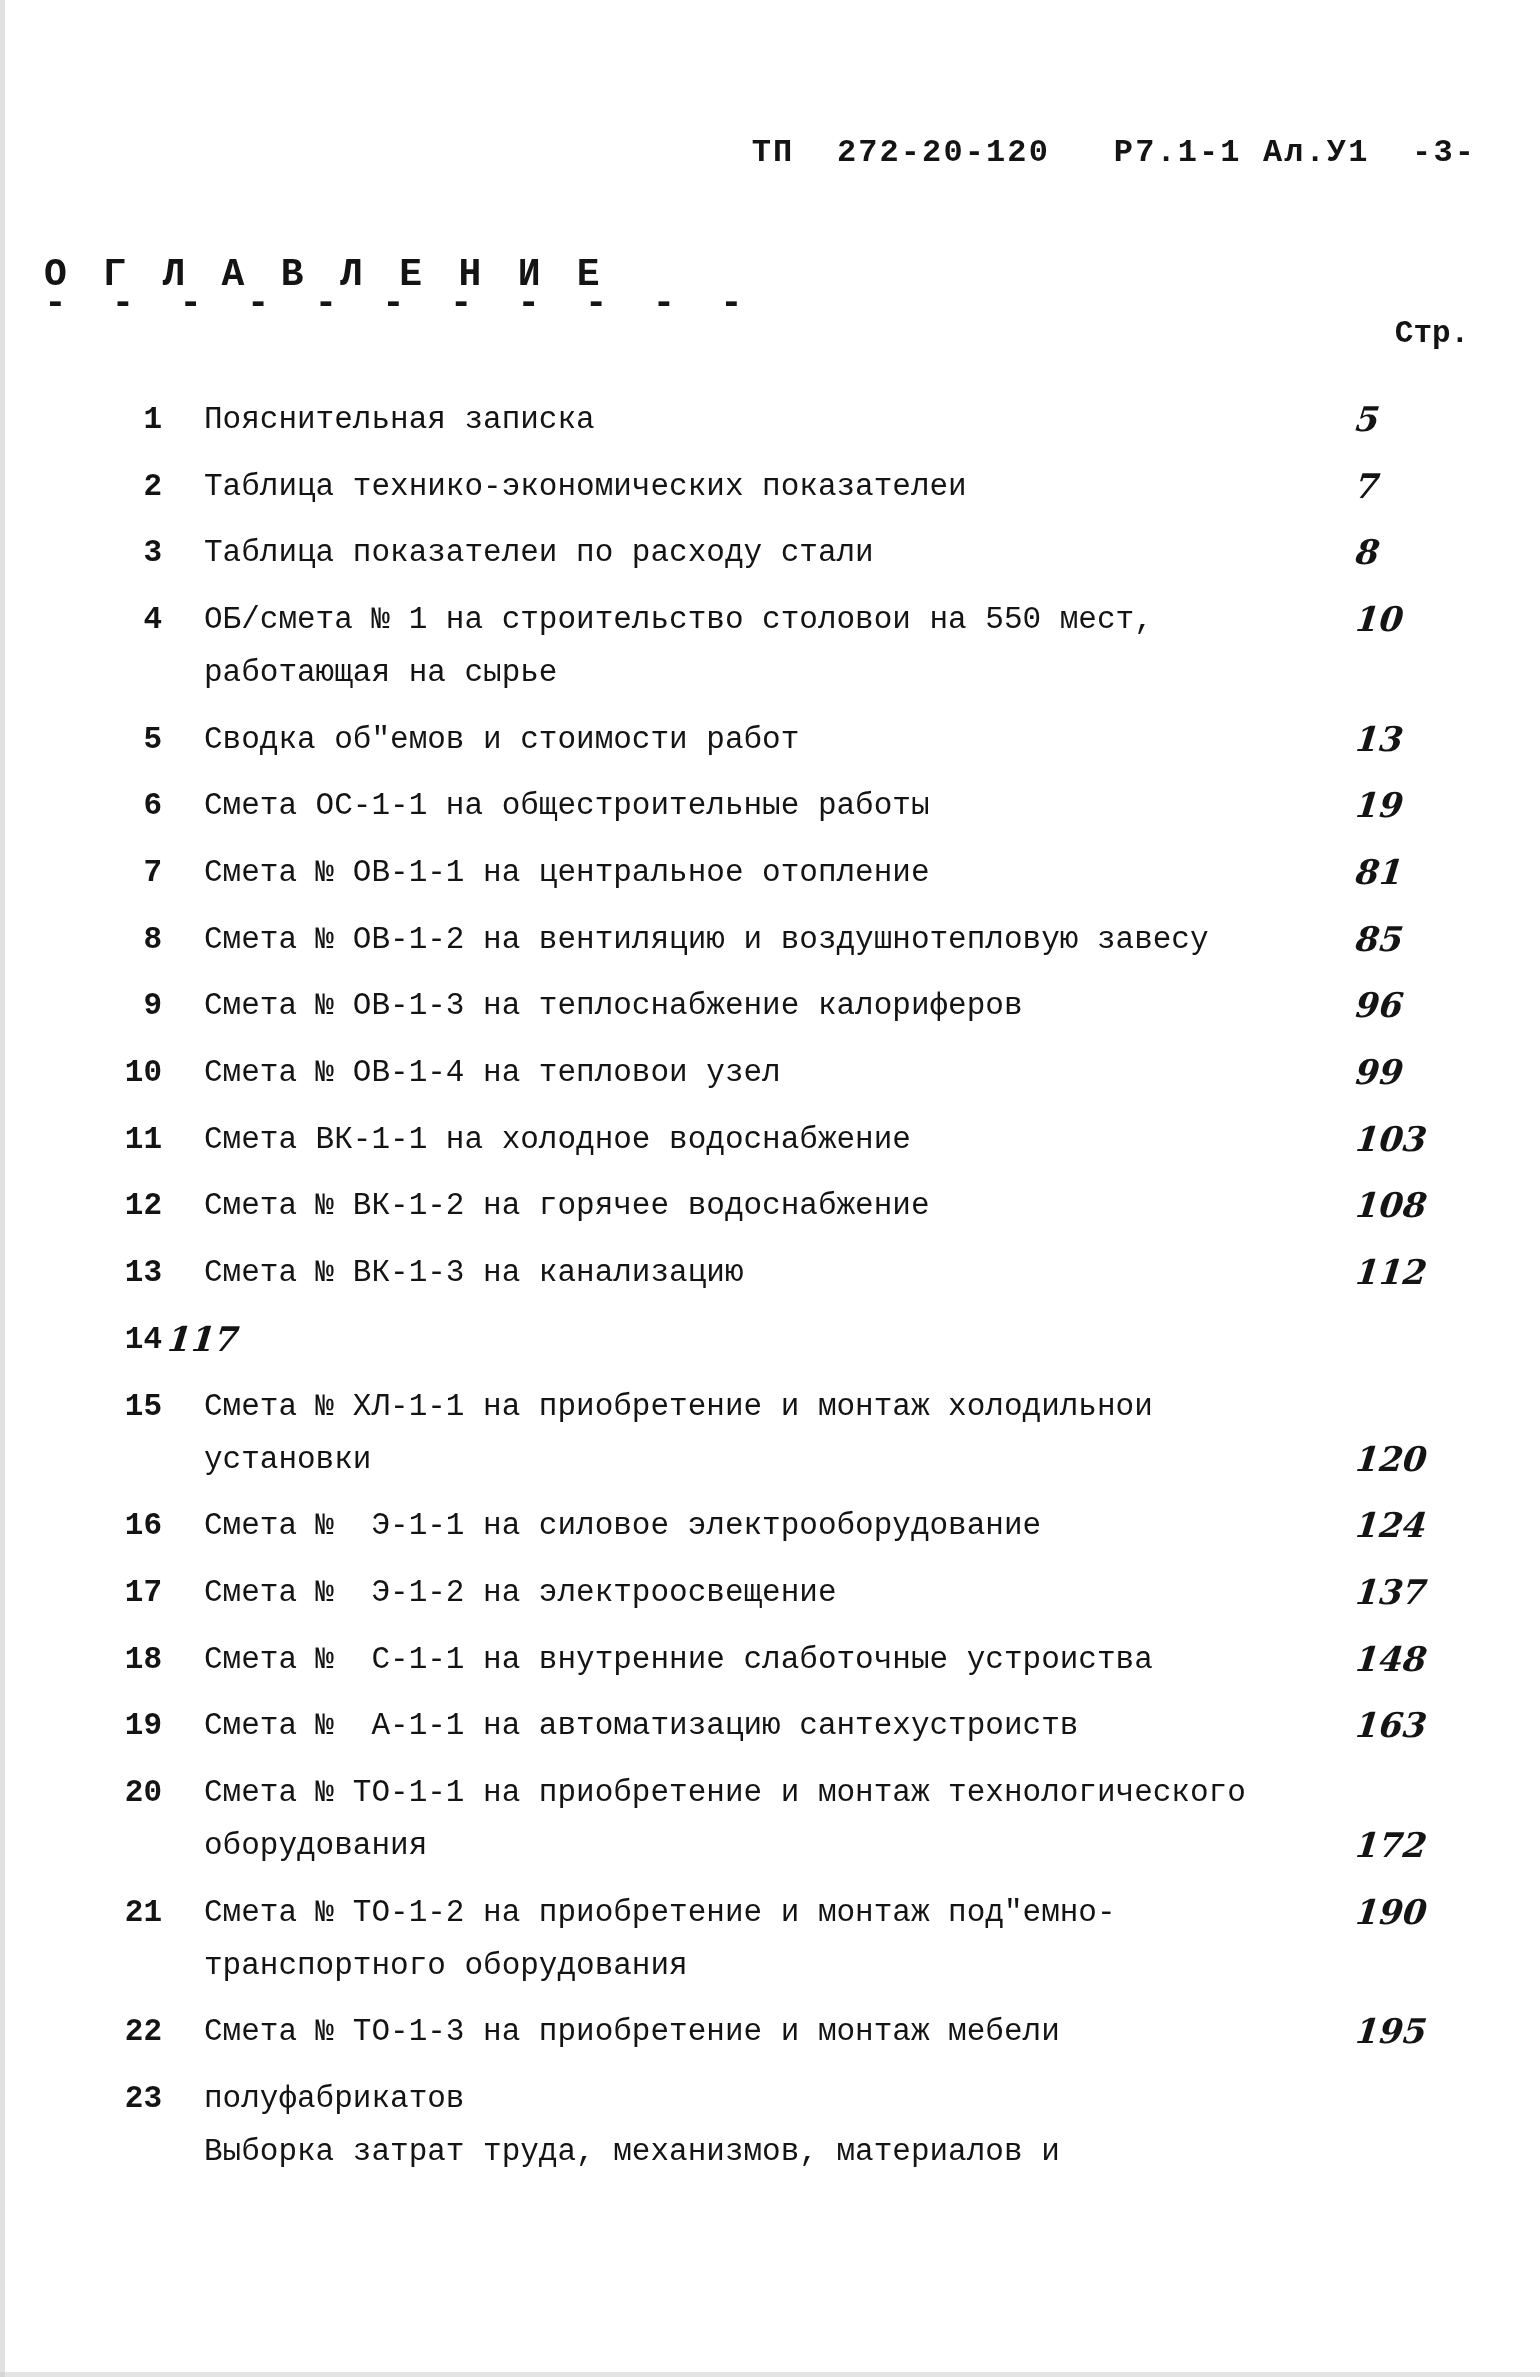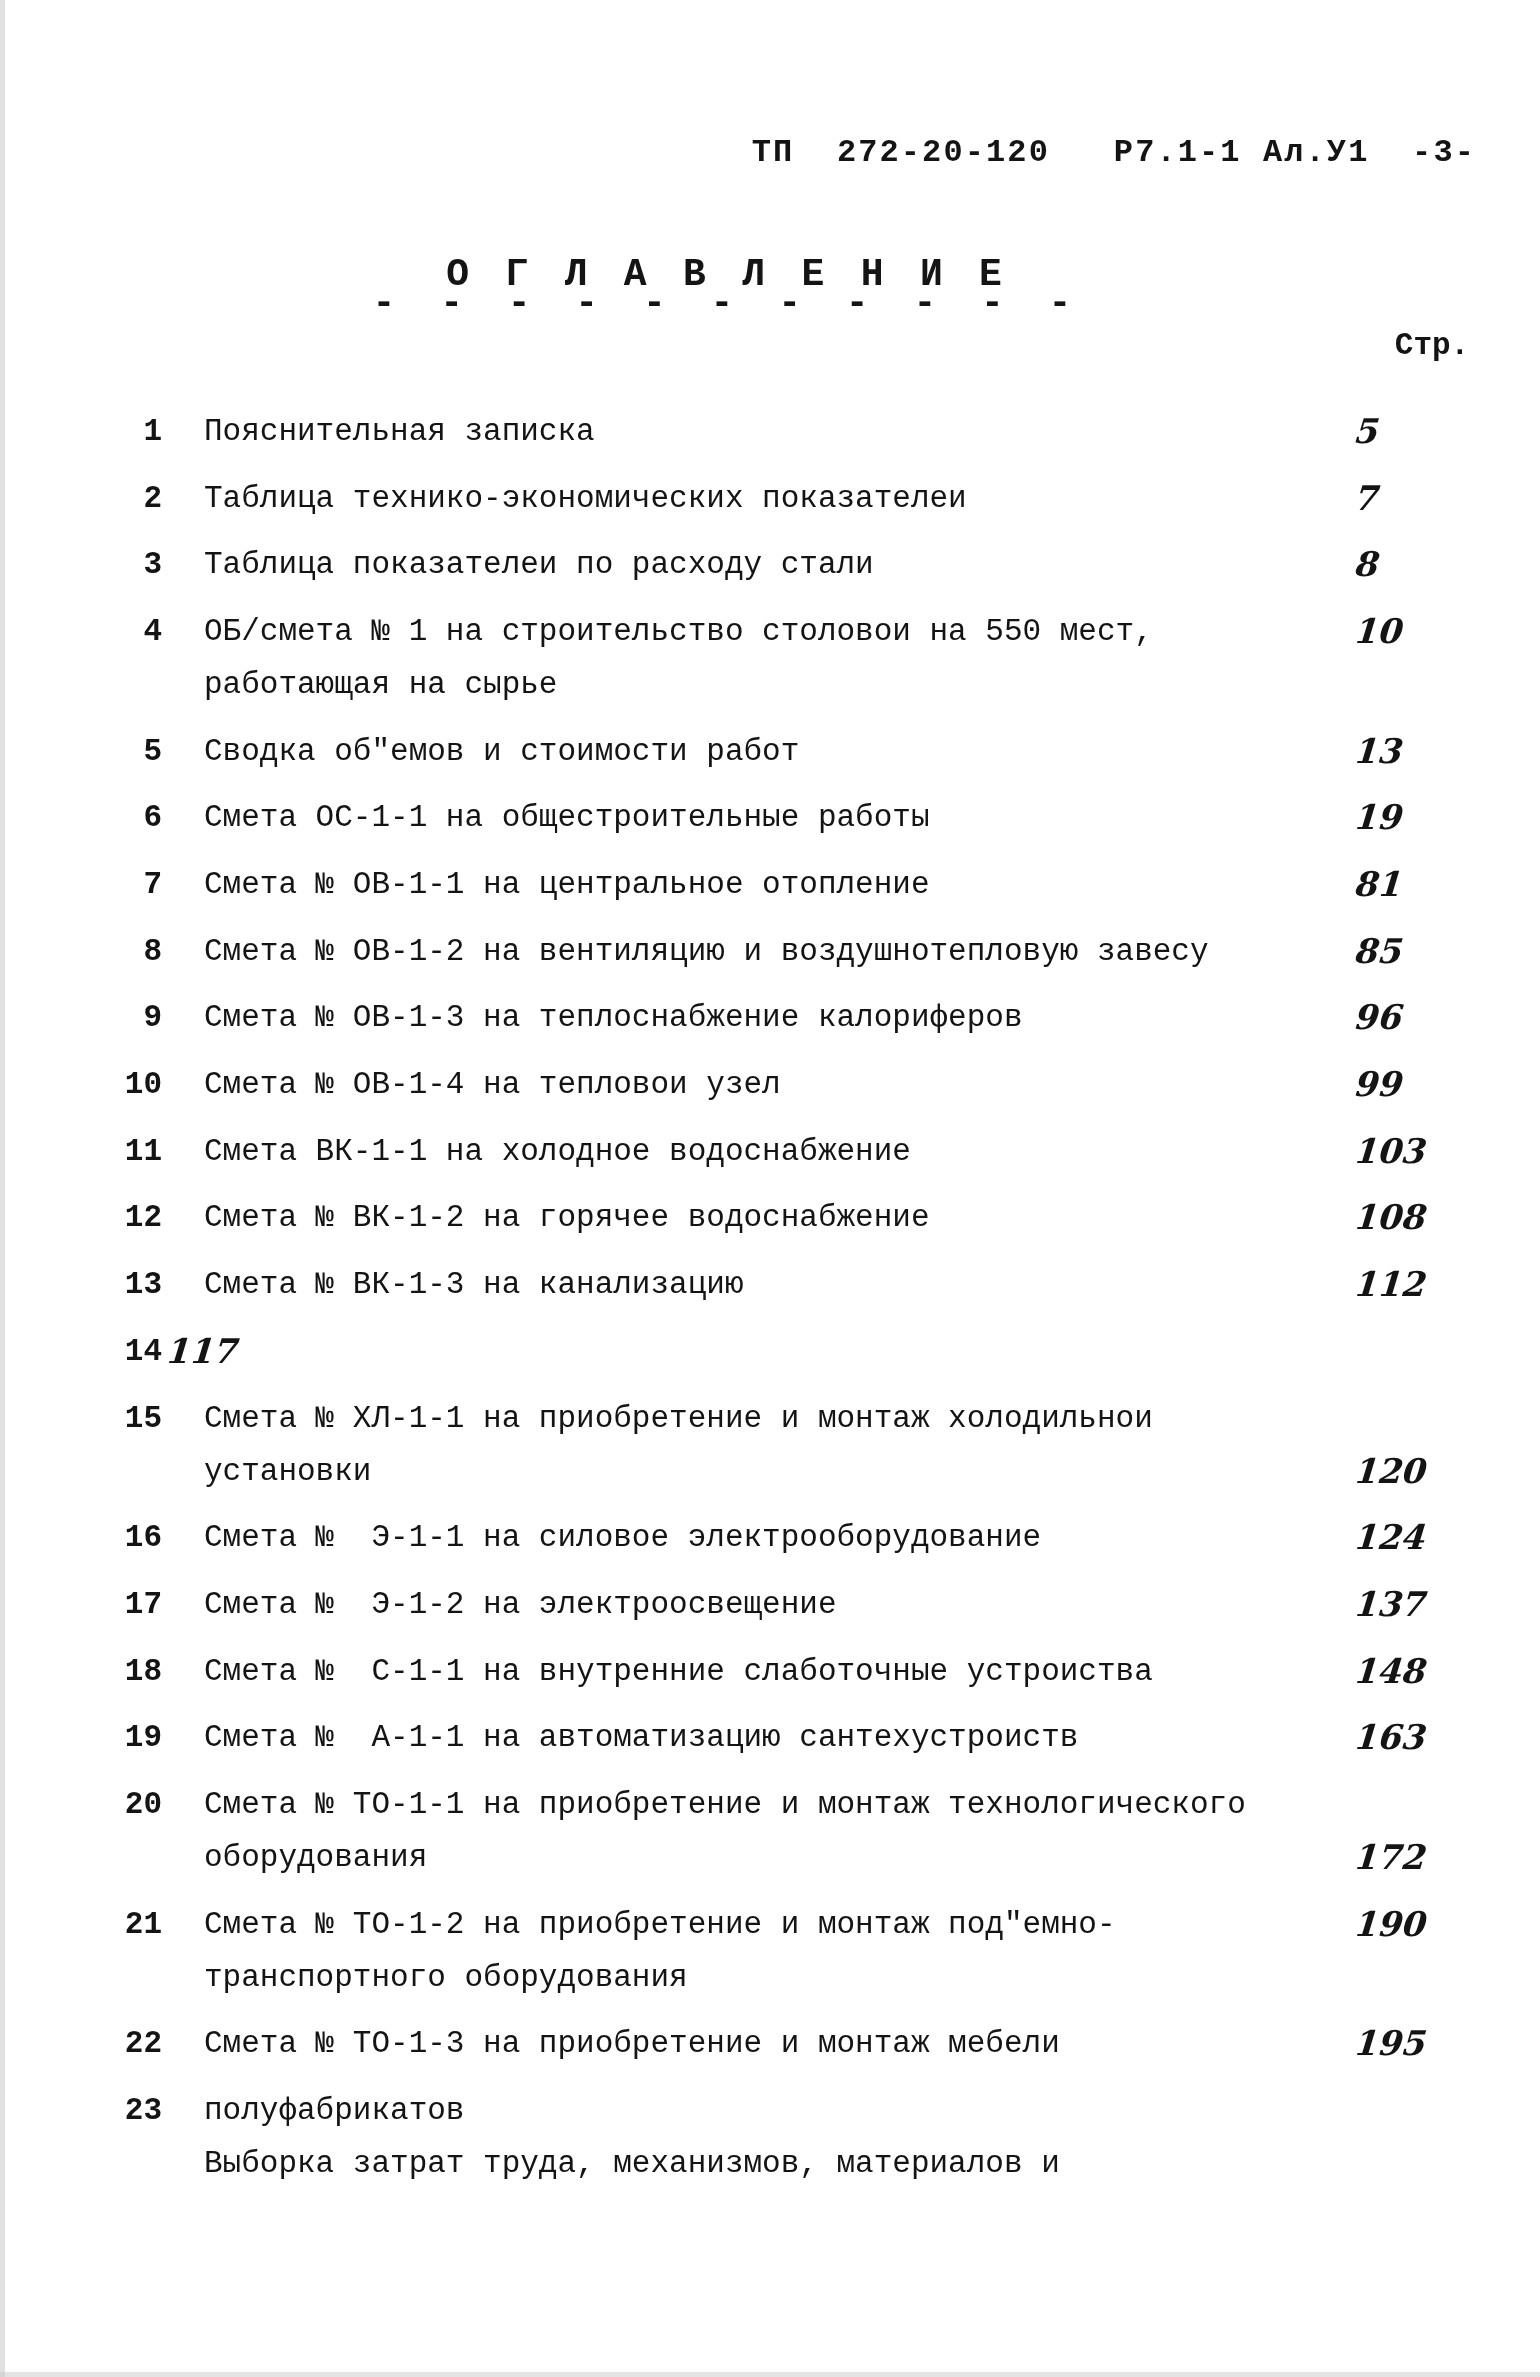--- a/index.html
+++ b/index.html
@@ -35,21 +35,21 @@
     margin-left: 116px;
     font-size: 32px;
     font-weight: 700;
     letter-spacing: 2.1px;
     white-space: pre-wrap;
     line-height: 40px;
     text-align: right;
   }
   .title-wrap {
     margin-top: 81px;
-    text-align: center;
+    text-align: left;
     
     transform: translateX(-65px);
   }
   .doc-title {
     font-size: 38px;
     font-weight: 700;
     letter-spacing: 6.8px;
     white-space: pre-wrap;
     line-height: 42px;
   }
@@ -58,21 +58,21 @@
     font-weight: 700;
     letter-spacing: 11px;
     white-space: pre-wrap;
     line-height: 23px;
     margin-top: -4.1px;
   }
   .page-col-label {
     text-align: right;
     font-size: 31px;
     font-weight: 700;
-    margin-top: 12px;
+    margin-top: 0px;
     padding-right: 6.8px;
     line-height: 38px;
   }
   .toc-list {
     margin-top: 40px;
   }
   .toc-row {
     display: flex;
     align-items: stretch;
     margin-bottom: 13.7px;

